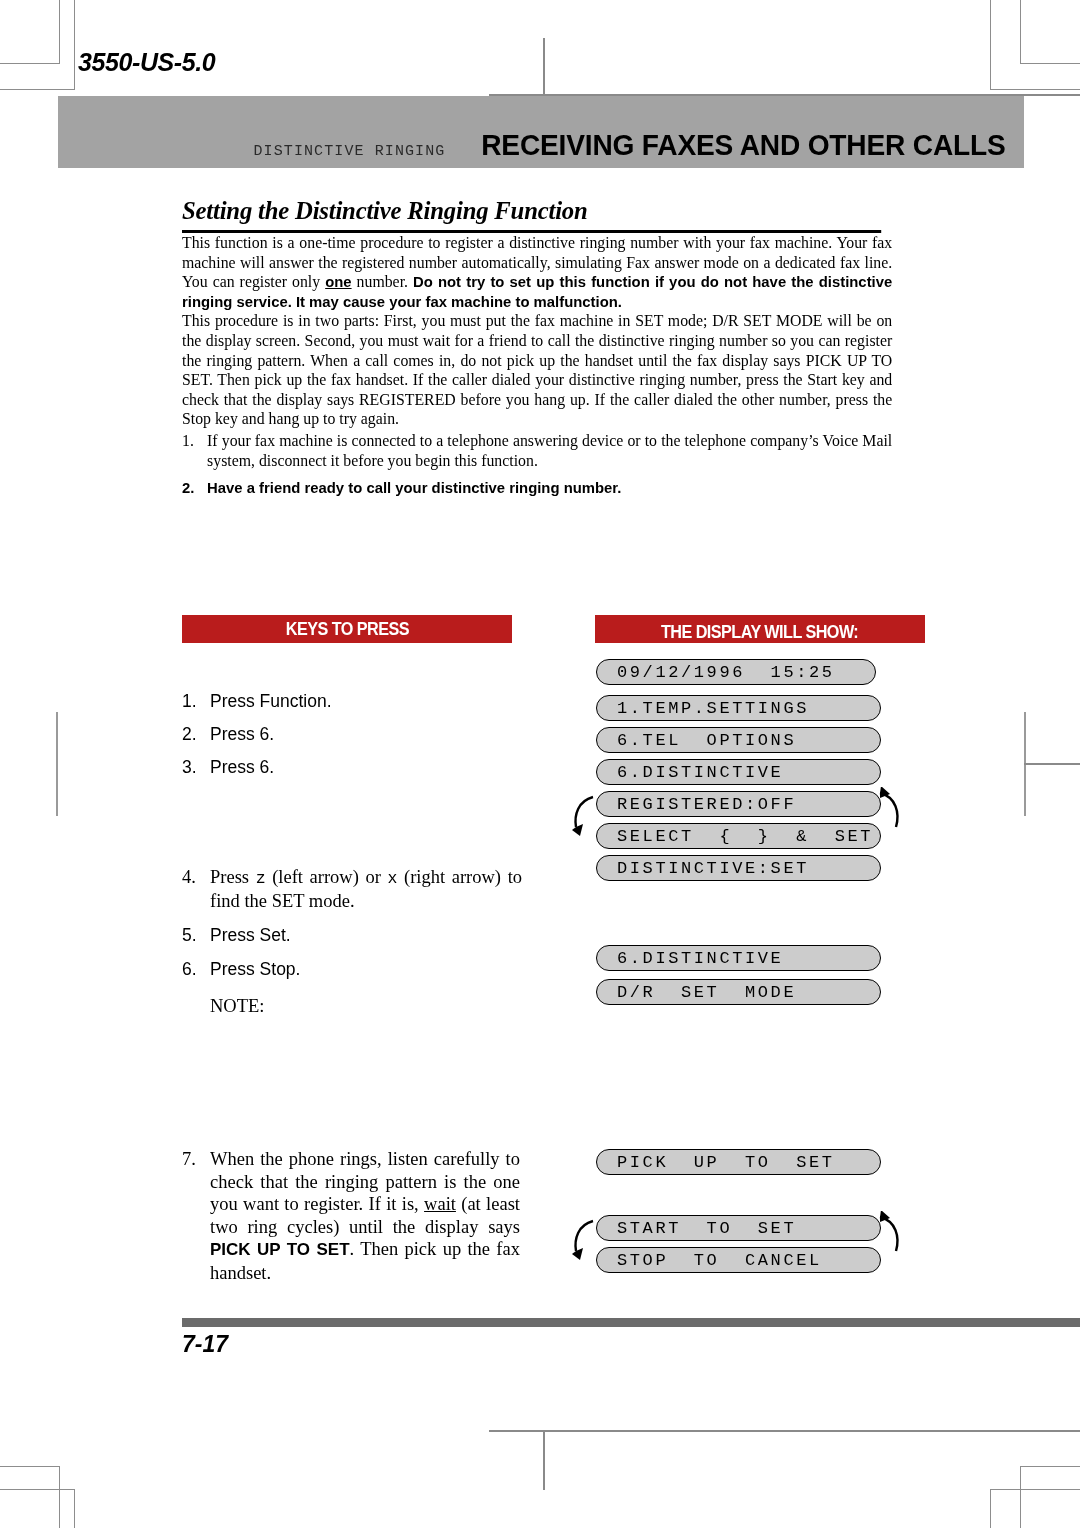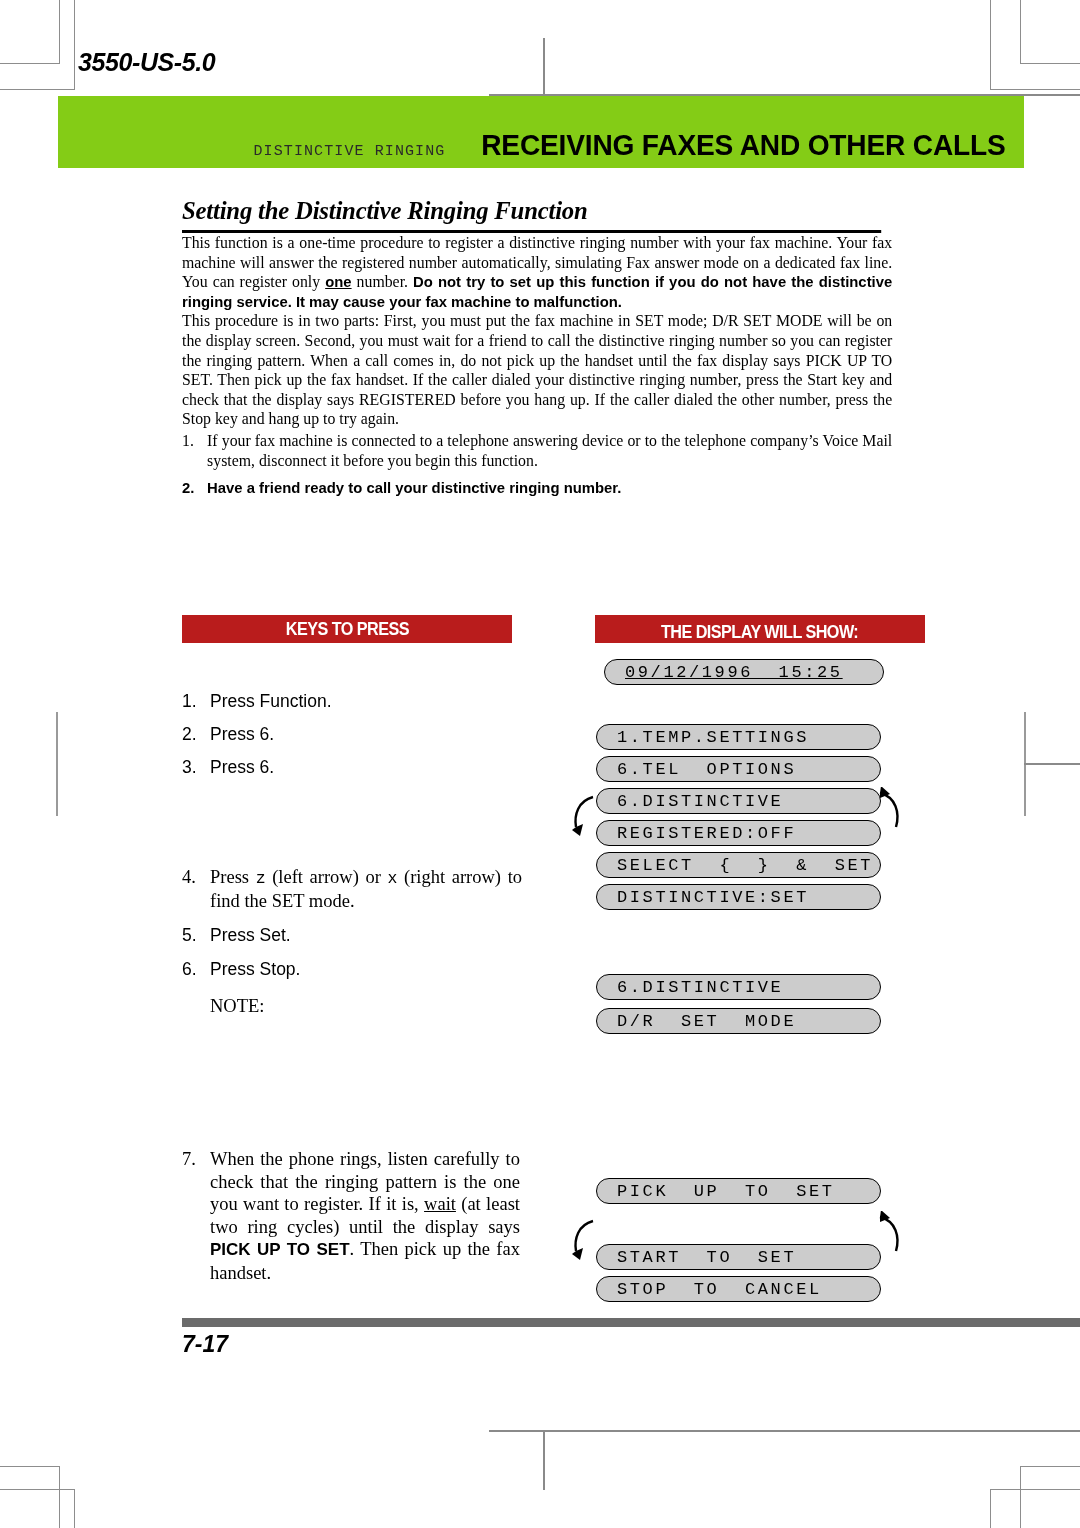--- a/index.html
+++ b/index.html
@@ -26,21 +26,21 @@
     font-weight: bold;
     font-style: italic;
     font-size: 25px;
     letter-spacing: -0.4px;
     color: #000;
   }
   .header-bar {
     position: absolute;
     left: 58px; top: 96px;
     width: 966px; height: 72px;
-    background: #84cc16;
+    background: #a3a3a3;
   }
   .header-inner {
     position: absolute;
     left: 0; right: 0; bottom: 6px;
     display: flex;
     align-items: baseline;
     justify-content: flex-end;
     padding-right: 18px;
   }
   .header-sub {
@@ -180,22 +180,22 @@
     border-radius: 13px;
     display: flex;
     align-items: center;
     font-family: "Liberation Mono", monospace;
     font-size: 17px;
     letter-spacing: 2.6px;
     color: #000;
     padding-left: 20px;
     white-space: pre;
   }
-  .lcd.w1 { left: 44px; width: 280px; text-decoration: underline; }
-  .lcd.w2 { left: 36px; width: 285px; margin-top: 29px; }
+  .lcd.w1 { left: 36px; width: 280px; }
+  .lcd.w2 { left: 36px; width: 285px; }
 
   .loop { position: absolute; }
   .loop svg { display: block; }
   .page-footer-rule {
     position: absolute;
     left: 182px; top: 1318px;
     width: 900px; height: 9px;
     background: #6b6b6b;
   }
   .page-num {

